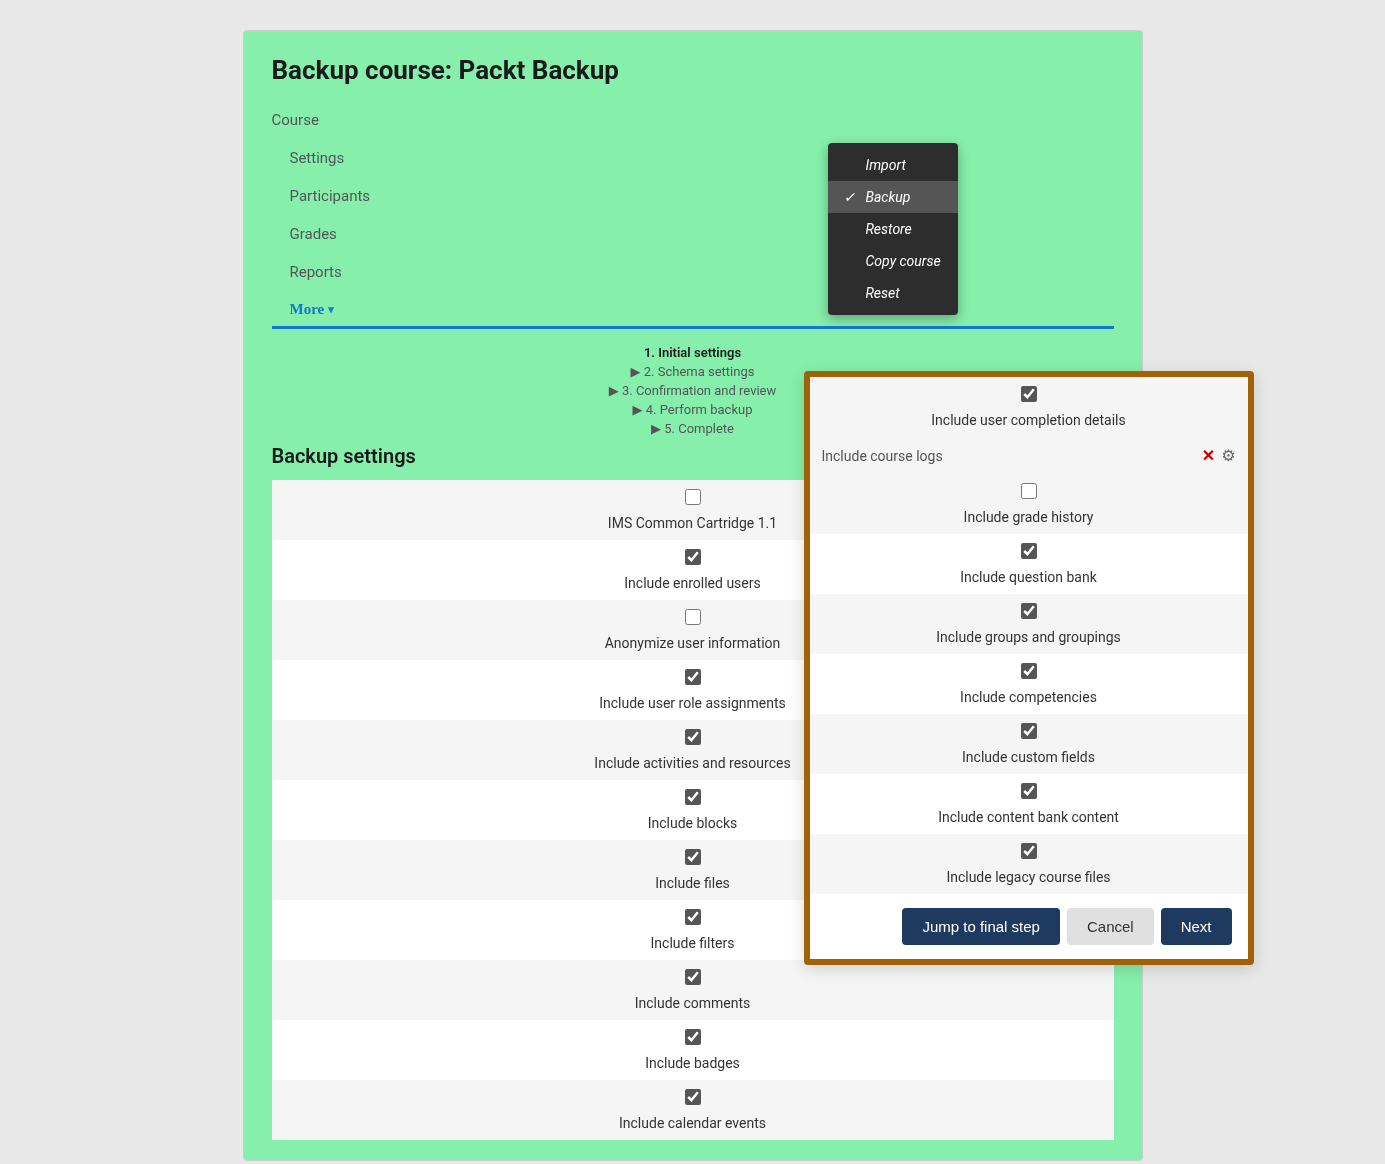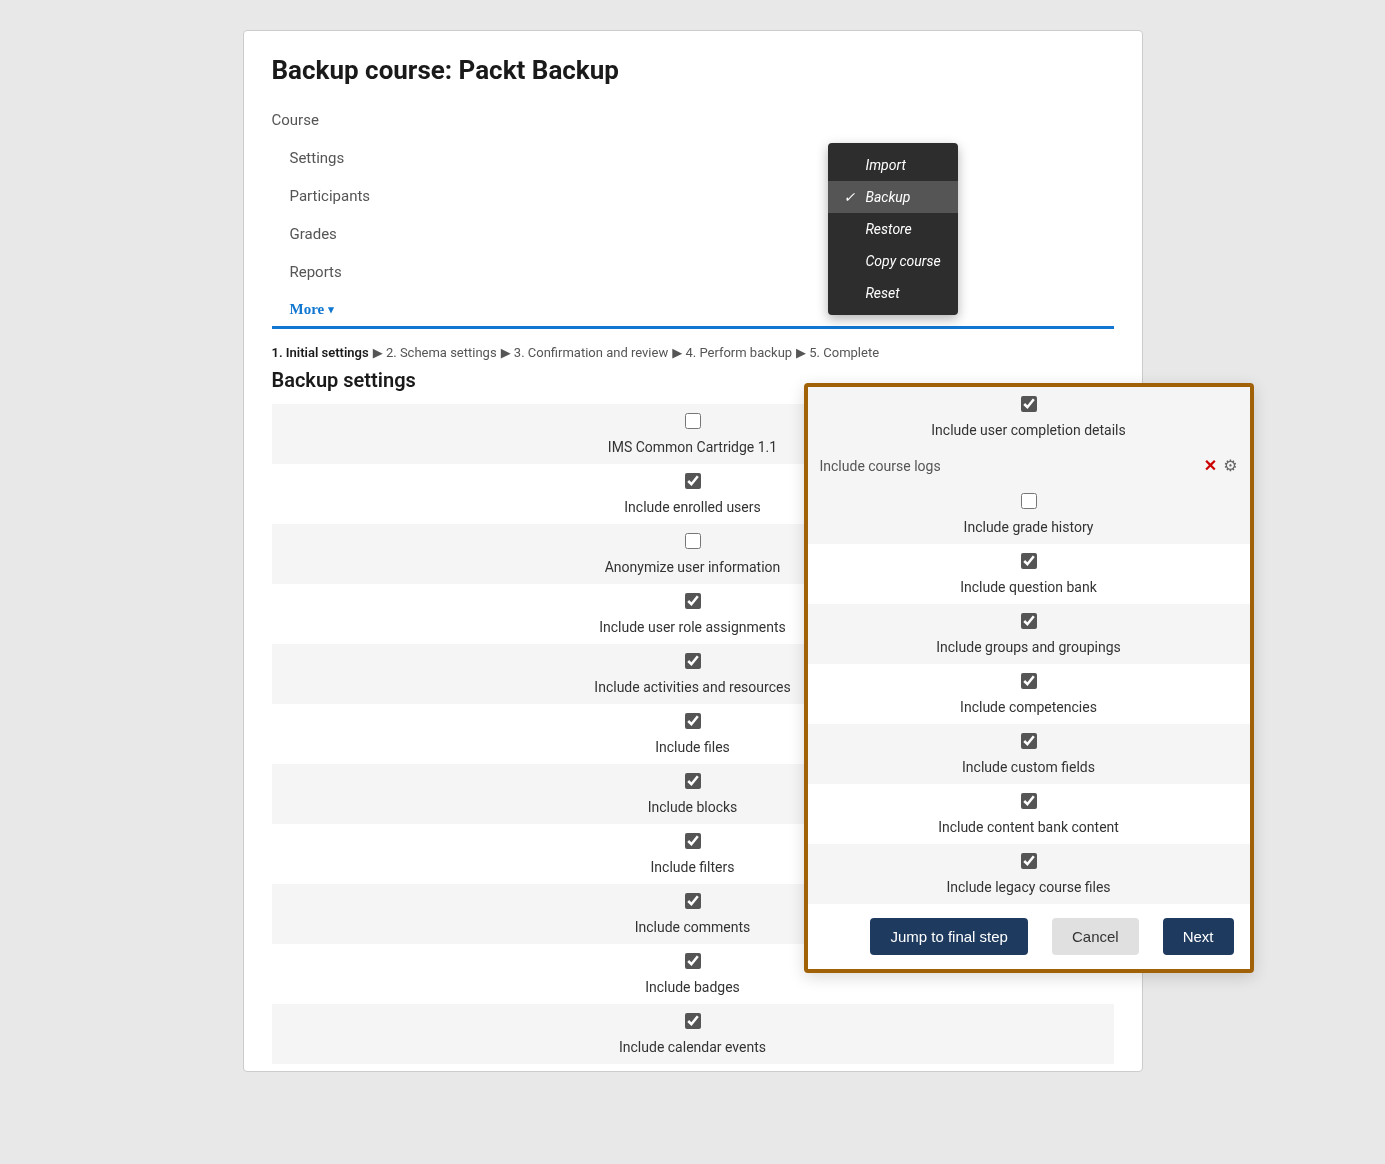--- a/index.html
+++ b/index.html
@@ -8,27 +8,27 @@
       background: #e8e8e8;
       min-height: 1164px;
       min-width: 1385px;
       display: flex;
       align-items: flex-start;
       justify-content: center;
       padding: 30px;
     }
 
     .main-card {
-      background: #ffffff;
+      background: #86efac;
       border: 1px solid #ccc;
       border-radius: 4px;
       width: 900px;
       min-height: 900px;
       position: relative;
-      padding: 24px 28px 7px;
+      padding: 24px 28px 20px;
     }
 
     .page-title {
       font-size: 26px;
       font-weight: 700;
       color: #1a1a1a;
       margin-bottom: 16px;
     }
 
     .tab-bar {
@@ -107,20 +107,21 @@
     }
 
     .breadcrumb-steps {
       padding: 16px 0 8px;
       font-size: 13px;
       color: #555;
       display: flex;
       align-items: center;
       gap: 4px;
       flex-wrap: wrap;
+      flex-direction: column;
     }
 
     .step-current {
       color: #1a1a1a;
       font-weight: 600;
     }
 
     .section-title {
       font-size: 20px;
       font-weight: 600;
@@ -153,25 +154,25 @@
     .setting-row input[type="checkbox"] {
       width: 16px;
       height: 16px;
       accent-color: #555;
       flex-shrink: 0;
     }
 
     
     .right-panel {
       position: absolute;
-      top: 352px;
+      top: 340px;
       left: 560px;
       width: 450px;
       background: #fff;
-      border: 4px solid #a16207;
+      border: 6px solid #a16207;
       border-radius: 4px;
       box-shadow: 0 4px 16px rgba(0,0,0,0.15);
       padding: 0;
     }
 
     .right-panel-settings {
       padding: 0;
     }
 
     .right-panel .setting-row {
@@ -205,21 +206,21 @@
     }
 
     .gear-icon {
       font-size: 16px;
       color: #666;
     }
 
     .panel-footer {
       display: flex;
       justify-content: flex-end;
-      gap: 24px;
+      gap: 7px;
       padding: 14px 16px;
       background: #fff;
     }
 
     .btn {
       padding: 10px 20px;
       border-radius: 4px;
       font-size: 15px;
       font-weight: 500;
       cursor: pointer;
@@ -307,25 +308,25 @@
     <div class="setting-row">
       <input type="checkbox" checked="" style="">
       <span>Include user role assignments</span>
     </div>
     <div class="setting-row">
       <input type="checkbox" checked="" style="">
       <span>Include activities and resources</span>
     </div>
     <div class="setting-row">
       <input type="checkbox" checked="" style="">
+      <span>Include blocks</span>
+    </div>
+    <div class="setting-row">
+      <input type="checkbox" checked="" style="">
       <span>Include files</span>
-    </div>
-    <div class="setting-row">
-      <input type="checkbox" checked="" style="">
-      <span>Include blocks</span>
     </div>
     <div class="setting-row">
       <input type="checkbox" checked="" style="">
       <span>Include filters</span>
     </div>
     <div class="setting-row">
       <input type="checkbox" checked="" style="">
       <span>Include comments</span>
     </div>
     <div class="setting-row">

